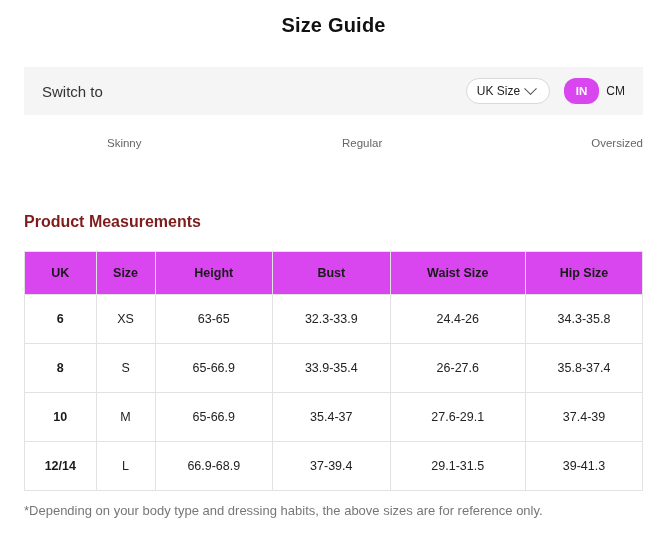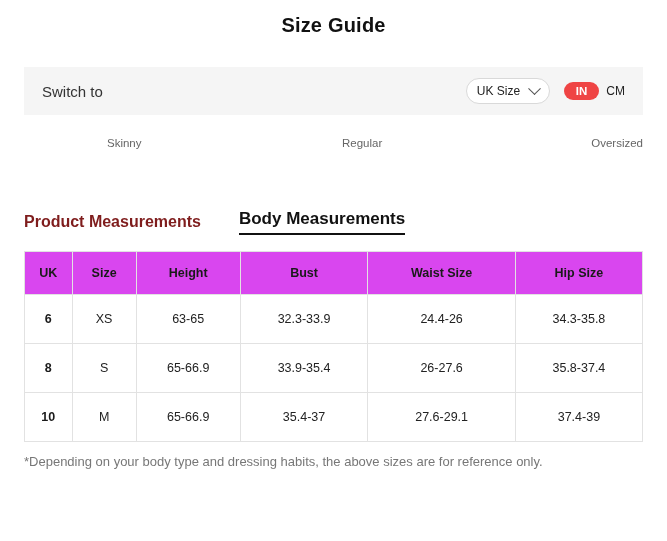--- a/index.html
+++ b/index.html
@@ -47,21 +47,21 @@
     flex: 1;
   }
   .unit-select {
     border: 1px solid #d9d9d9;
     background: #ffffff;
     height: 26px;
     min-width: 84px;
     border-radius: 13px;
     display: flex;
     align-items: center;
-    justify-content: space-between;
+    justify-content: flex-start;
     gap: 6px;
     font-size: 12px;
     color: #222222;
     padding: 0 10px;
     box-sizing: border-box;
     margin-right: 14px;
     cursor: pointer;
   }
   .chevron {
     display: inline-block;
@@ -70,26 +70,26 @@
     border-right: 1.4px solid #555;
     border-bottom: 1.4px solid #555;
     transform: rotate(45deg) translate(-2px, -2px);
   }
   .unit-toggle {
     display: flex;
     align-items: center;
     gap: 7px;
   }
   .unit-pill {
-    background: #ef4444;
+    background: #d946ef;
     color: #ffffff;
     font-size: 11.5px;
     font-weight: bold;
     border-radius: 12px;
-    height: 18px;
+    height: 26px;
     padding: 0 12px;
     display: flex;
     align-items: center;
     justify-content: center;
     cursor: pointer;
   }
   .unit-plain {
     color: #222222;
     font-size: 12px;
     cursor: pointer;
@@ -251,21 +251,20 @@
   <div class="fit-section">
     <div class="fit-labels">
       <span class="fit-lab-0">Skinny</span>
       <span class="fit-lab-1">Regular</span>
       <span class="fit-lab-2">Oversized</span>
     </div>
   </div>
 
   <div class="tabs">
     <div class="tab">Product Measurements</div>
-    <div class="tab active">Body Measurements</div>
   </div>
 
   <div class="table-wrap">
     <table>
       <thead>
         <tr>
           <th>UK</th>
           <th>Size</th>
           <th>Height</th>
           <th>Bust</th>
@@ -291,19 +290,27 @@
           <td>35.8-37.4</td>
         </tr>
         <tr>
           <td>10</td>
           <td>M</td>
           <td>65-66.9</td>
           <td>35.4-37</td>
           <td>27.6-29.1</td>
           <td>37.4-39</td>
         </tr>
+        <tr>
+          <td>12/14</td>
+          <td>L</td>
+          <td>66.9-68.9</td>
+          <td>37-39.4</td>
+          <td>29.1-31.5</td>
+          <td>39-41.3</td>
+        </tr>
       </tbody>
     </table>
   </div>
 
   <div class="footnote">*Depending on your body type and dressing habits, the above sizes are for reference only.</div>
 
 </div>
 
 </body></html>

